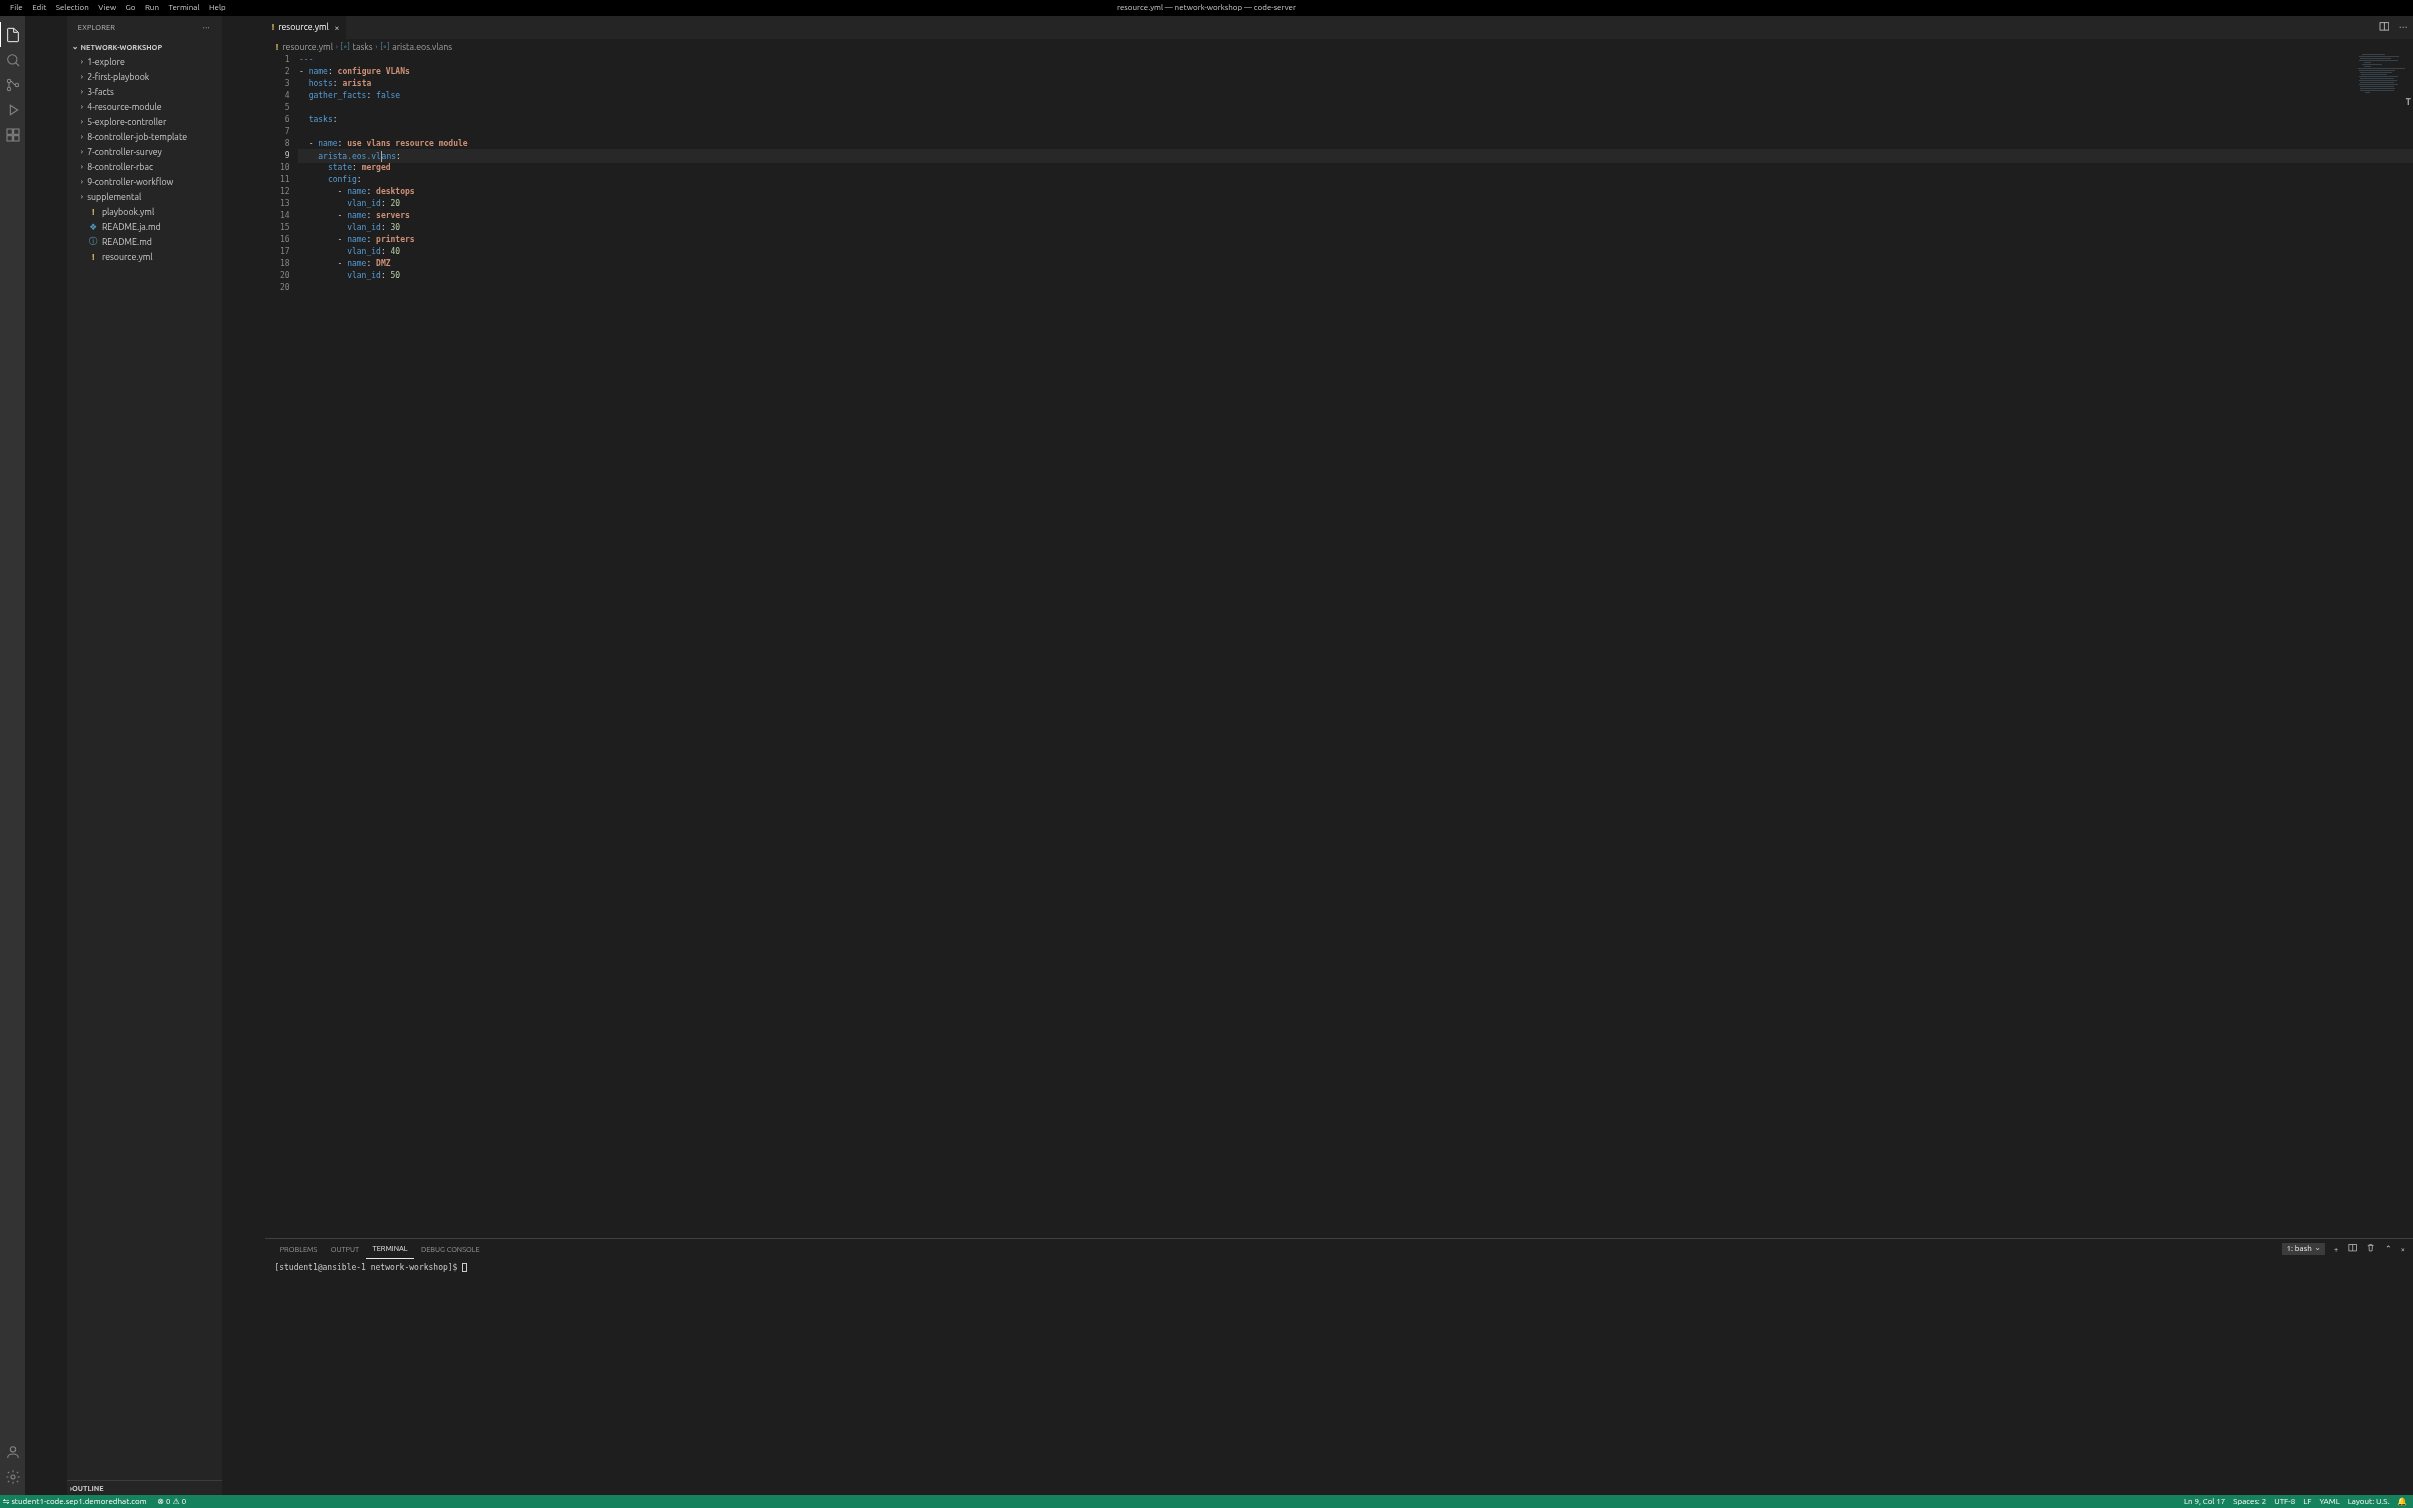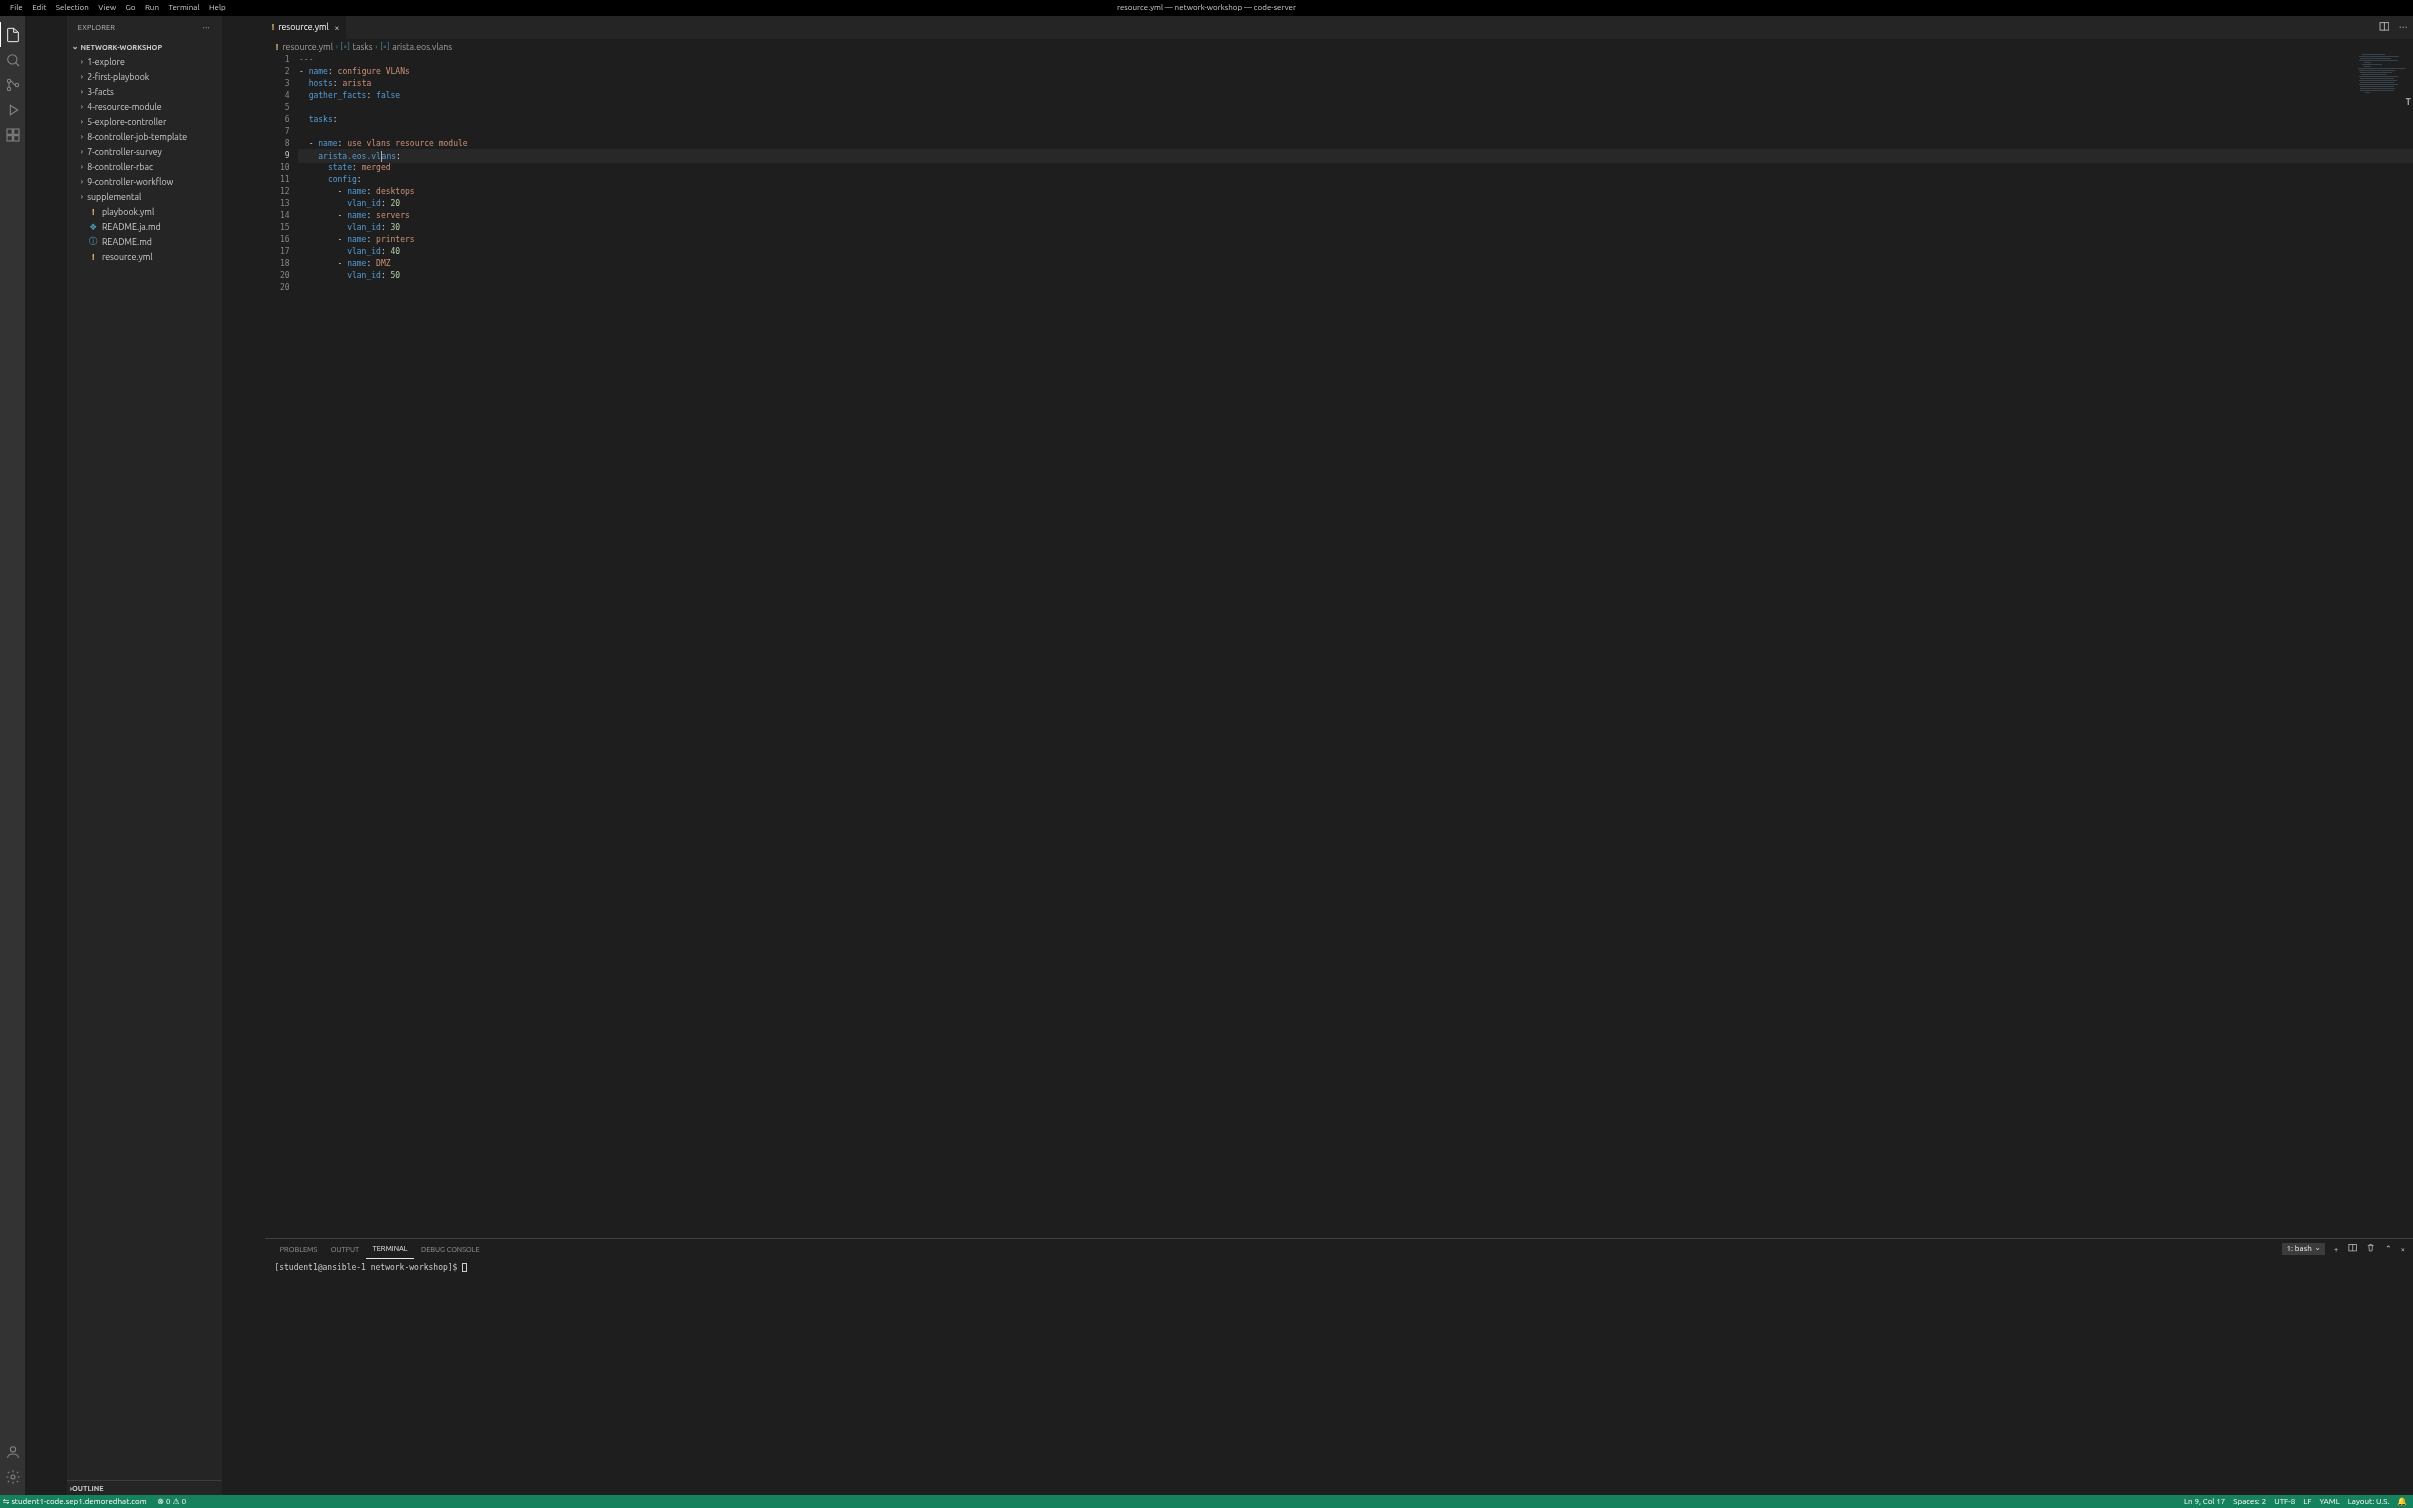--- a/index.html
+++ b/index.html
@@ -203,21 +203,21 @@
   white-space: pre;
   color: #d4d4d4;
   position: relative;
 }
 .code-line { height: 12px; }
 .code-line.cur {
   background: #282828;
   outline: 0.7px solid #282828;
 }
 .tok-key { color: #569cd6; }
-.tok-str { color: #ce9178; }
+.tok-str { color: #ce9178; font-weight: bold; }
 .tok-num { color: #b5cea8; }
 .tok-bool { color: #569cd6; }
 .tok-dash { color: #d4d4d4; }
 .tok-punct { color: #d4d4d4; }
 .cursor {
   display: inline-block;
   width: 0.7px;
   height: 10.8px;
   background: #aeafad;
   vertical-align: text-bottom;

